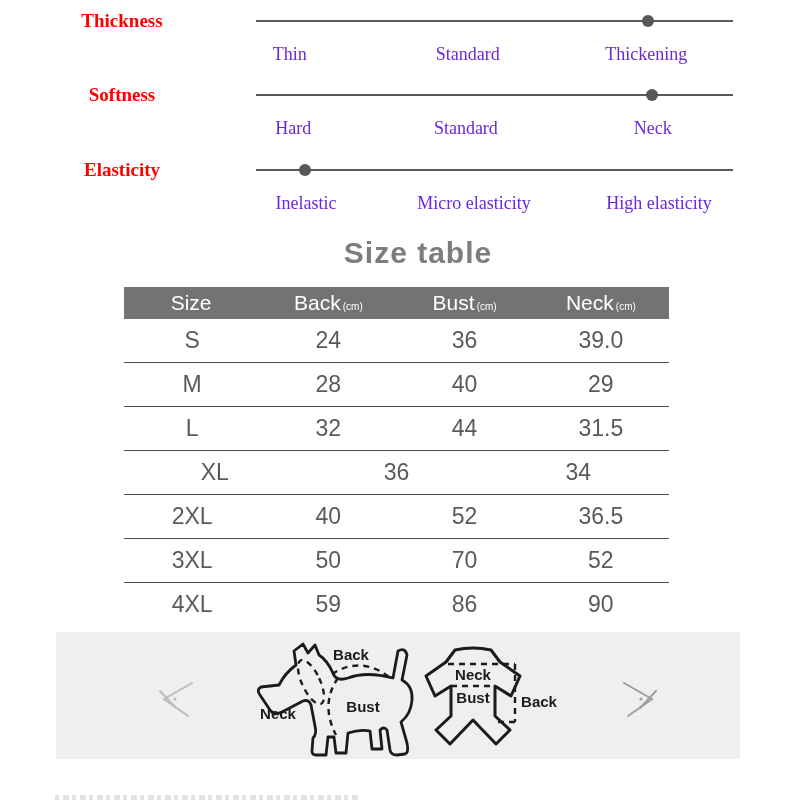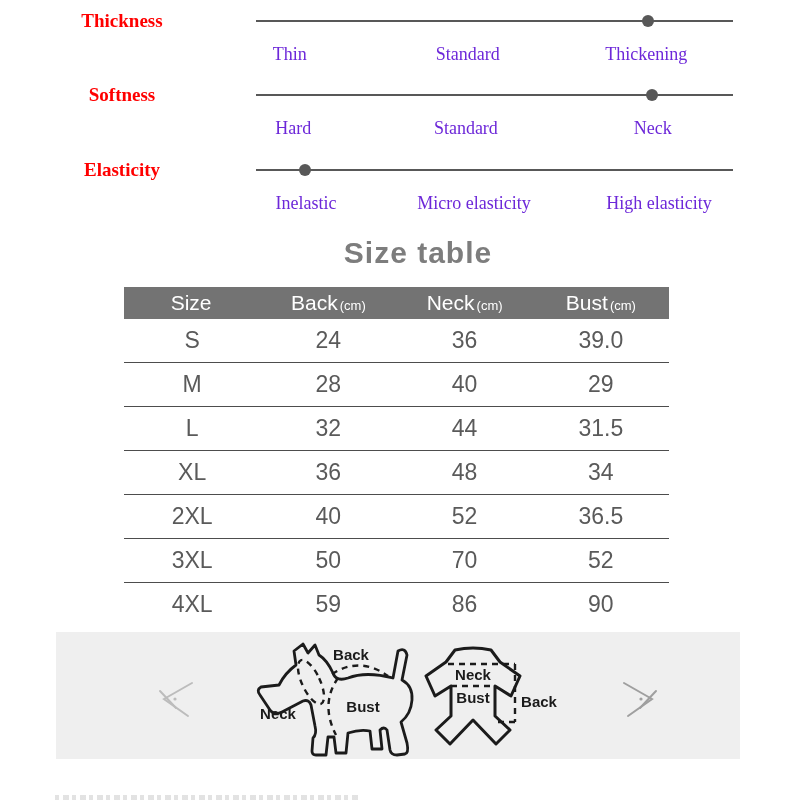--- a/index.html
+++ b/index.html
@@ -16,21 +16,21 @@
        background:#585858;transform:translate(-50%,-50%);}
   .opt{position:absolute;top:10px;transform:translateX(-50%);font-size:18px;
        color:#6d28d9;white-space:nowrap;margin-top:12px;}
 
   
   .size-title{position:absolute;top:236px;left:0;width:800px;text-align:center;
               font-size:30px;font-weight:bold;color:#7d7d7d;letter-spacing:1px;padding-left:18px;}
   .table{position:absolute;left:124px;top:287px;width:545px;}
   .thead{display:flex;background:#737373;height:32px;align-items:center;color:#ffffff;}
   .th{flex:1;text-align:center;font-size:21px;}
-  .th .unit{font-size:13px;margin-left:2px;}
+  .th .unit{font-size:10px;margin-left:2px;}
   .tr{display:flex;height:43px;align-items:center;border-bottom:1.5px solid #4d4d4d;
       font-size:23px;color:#5a5a5a;}
   .tr:last-child{border-bottom:none;}
   .td{flex:1;text-align:center;}
 
   
   .banner{position:absolute;left:56px;top:632px;width:684px;height:127px;background:#efefef;}
   .arrow{position:absolute;top:46px;width:40px;height:42px;cursor:pointer;}
   .arrow.prev{left:102px;}
   .arrow.next{left:562px;}
@@ -81,22 +81,22 @@
       </div>
     </div>
   </div>
 
   <div class="size-title">Size table</div>
 
   <div class="table">
     <div class="thead">
       <div class="th"><span>Size</span><span class="unit"></span></div>
       <div class="th"><span>Back</span><span class="unit">(cm)</span></div>
+      <div class="th"><span>Bust</span><span class="unit">(cm)</span></div>
       <div class="th"><span>Neck</span><span class="unit">(cm)</span></div>
-      <div class="th"><span>Bust</span><span class="unit">(cm)</span></div>
     </div>
 
     <div class="tr">
       <div class="td">S</div>
       <div class="td">24</div>
       <div class="td">36</div>
       <div class="td">39.0</div>
     </div>
     <div class="tr">
       <div class="td">M</div>
@@ -106,21 +106,20 @@
     </div>
     <div class="tr">
       <div class="td">L</div>
       <div class="td">32</div>
       <div class="td">44</div>
       <div class="td">31.5</div>
     </div>
     <div class="tr">
       <div class="td">XL</div>
       <div class="td">36</div>
-      <div class="td">48</div>
       <div class="td">34</div>
     </div>
     <div class="tr">
       <div class="td">2XL</div>
       <div class="td">40</div>
       <div class="td">52</div>
       <div class="td">36.5</div>
     </div>
     <div class="tr">
       <div class="td">3XL</div>

